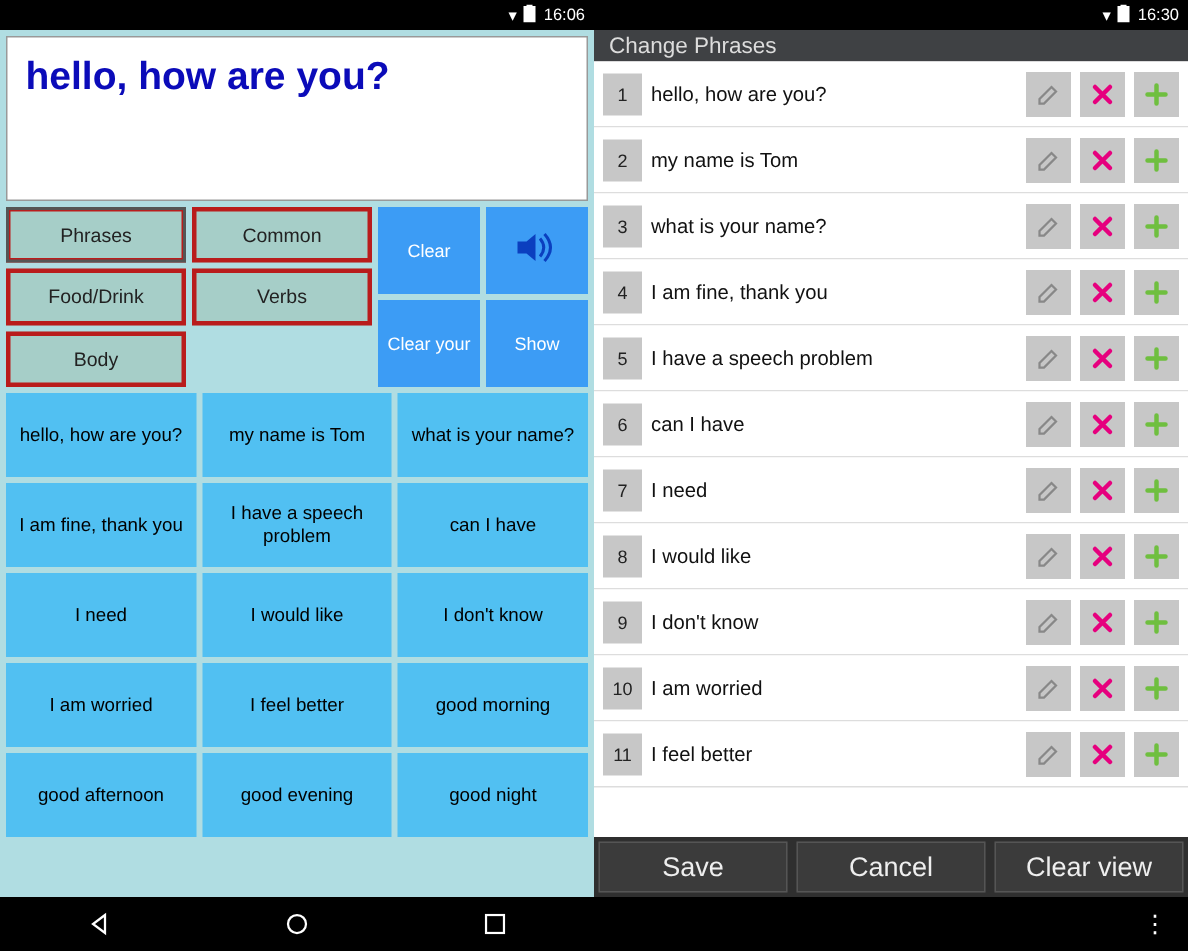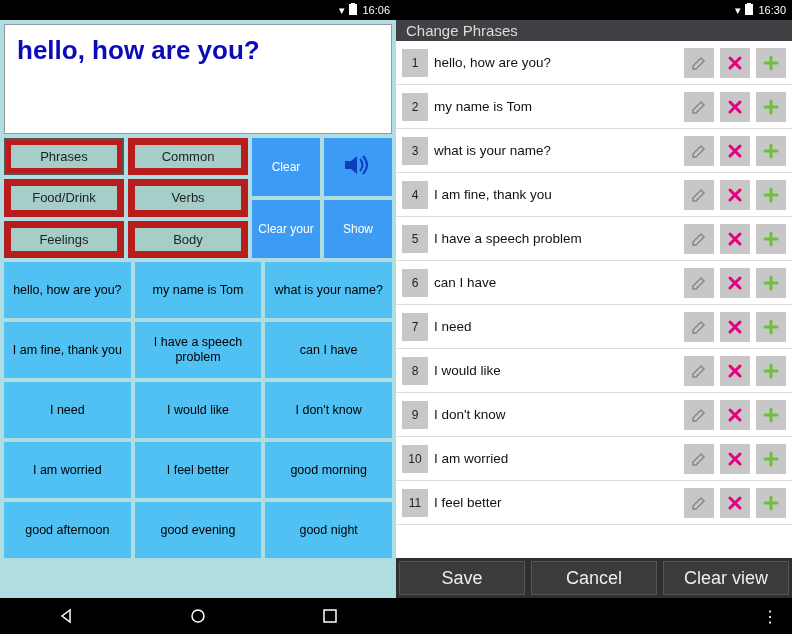--- a/index.html
+++ b/index.html
@@ -55,21 +55,21 @@
   }
   .cat-group {
     flex: 0 0 244px;
     display: grid;
     grid-template-columns: 1fr 1fr;
     grid-template-rows: 1fr 1fr 1fr;
     gap: 4px;
   }
   .cat-btn {
     background: #a6cec8;
-    border: 7px solid #b91c1c;
+    border: 3px solid #b91c1c;
     display: flex;
     align-items: center;
     justify-content: center;
     font-size: 13px;
     color: #222;
     cursor: pointer;
   }
   .cat-btn.active { outline: 2px solid #555; outline-offset:-2px; }
   .action-group {
     flex: 1;
@@ -210,21 +210,20 @@
 
   <div class="left-content">
     <div class="display-box">hello, how are you?</div>
 
     <div class="controls-row">
       <div class="cat-group">
         <div class="cat-btn active">Phrases</div>
         <div class="cat-btn">Common</div>
         <div class="cat-btn">Food/Drink</div>
         <div class="cat-btn">Verbs</div>
-        <div class="cat-btn">Feelings</div>
         <div class="cat-btn">Body</div>
       </div>
       <div class="action-group">
         <div class="action-btn">Clear</div>
         <div class="action-btn speaker-btn">
           <span>
             <svg width="30" height="24" viewBox="0 0 30 24">
               <polygon points="2,8 8,8 14,3 14,21 8,16 2,16" fill="#0b3fbf"></polygon>
               <path d="M17 6 Q22 12 17 18" stroke="#0b3fbf" stroke-width="2" fill="none"></path>
               <path d="M20 3 Q28 12 20 21" stroke="#0b3fbf" stroke-width="2" fill="none"></path>

